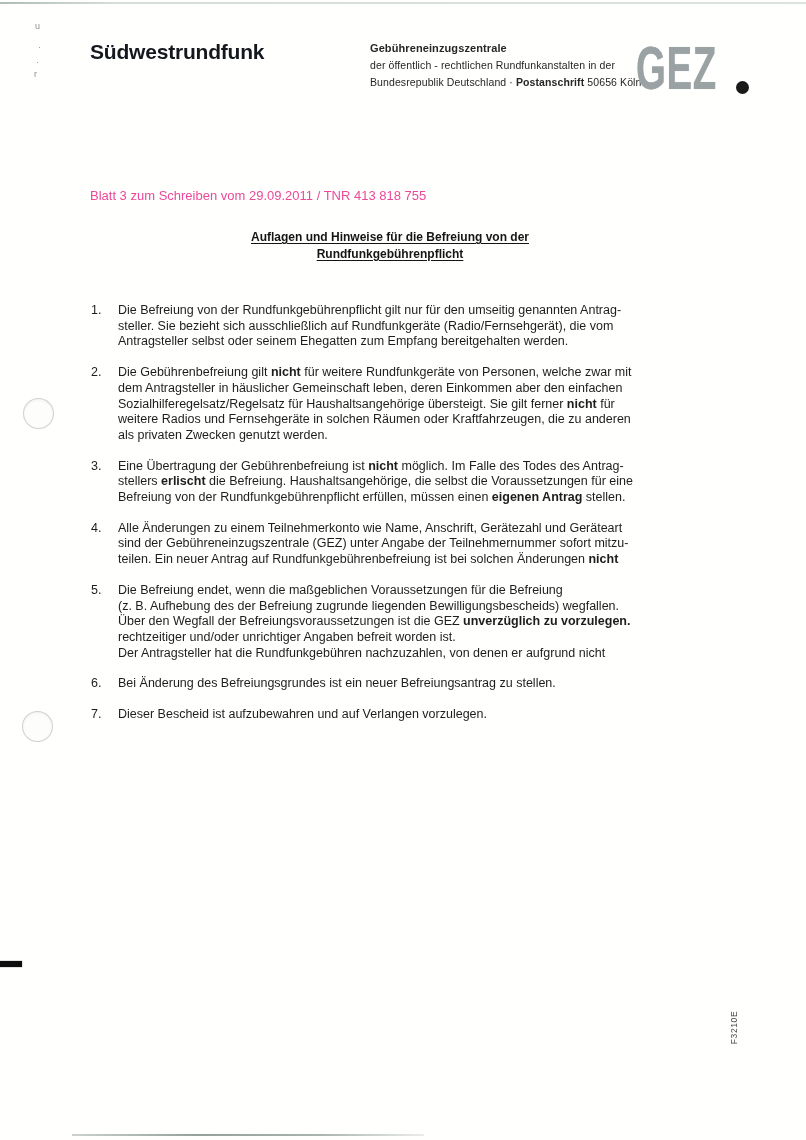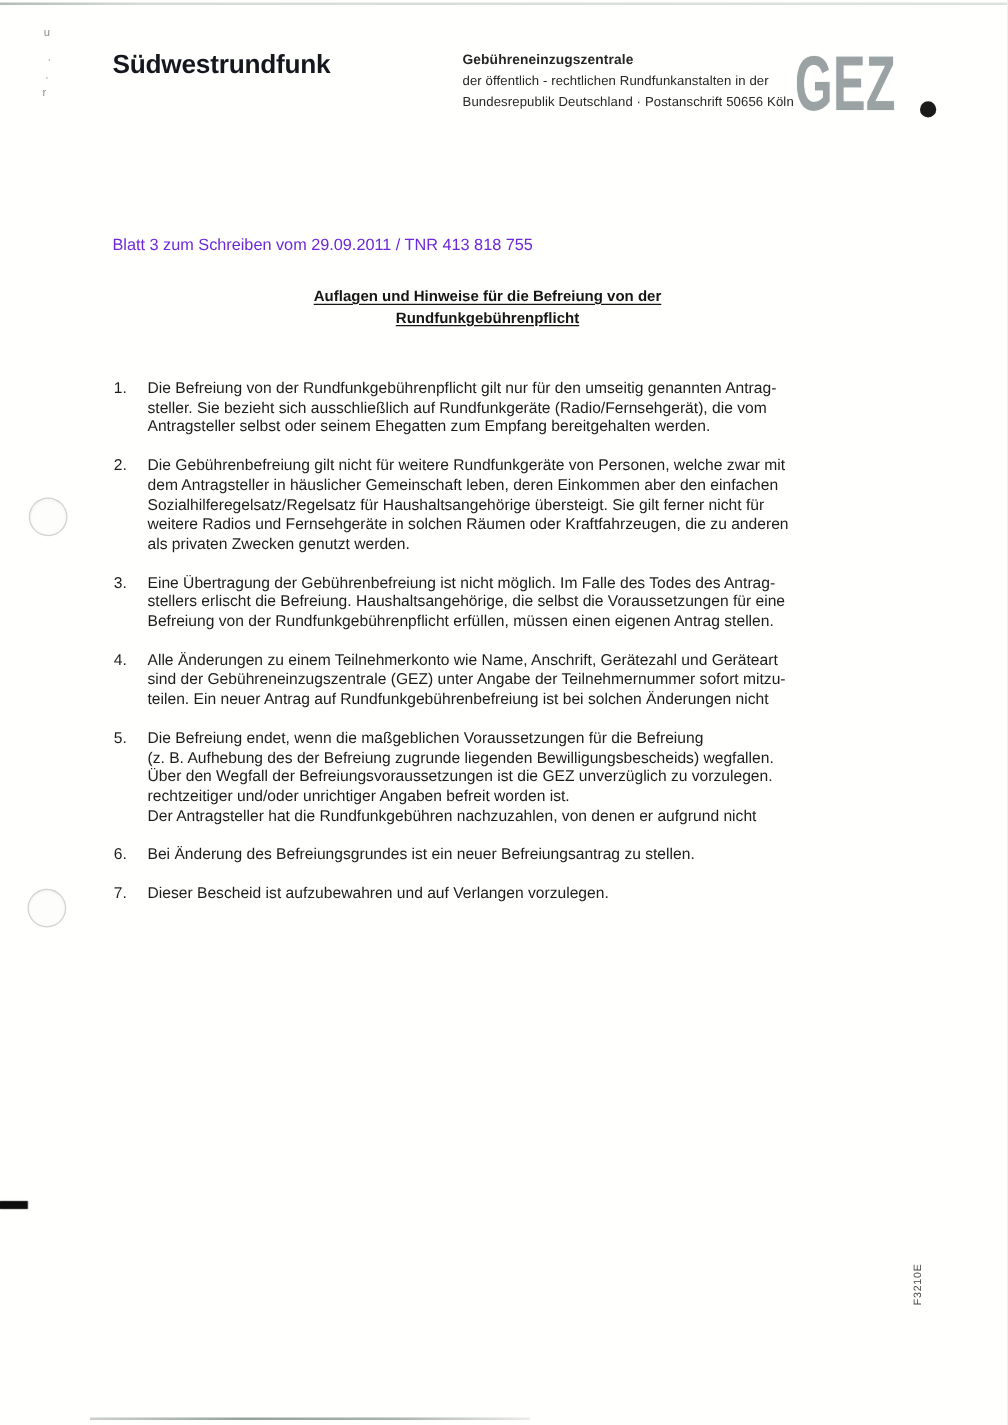--- a/index.html
+++ b/index.html
@@ -6,21 +6,21 @@
   .page {
     position: relative;
     width: 806px;
     height: 1140px;
     margin: 0 auto;
     background: #fffffe;
     font-family: "Liberation Sans", "DejaVu Sans", sans-serif;
     color: #1e1e1e;
     overflow: hidden;
   }
-  .b { font-weight: normal; margin-top: 25px; }
+  .b { font-weight: bold; margin-top: 25px; }
 
   
   .scan-top-line {
     position: absolute; top: 2px; left: 0; width: 806px; height: 2px;
     background: linear-gradient(to right,
       rgba(110,132,120,0.55), rgba(146,166,154,0.38) 14%, rgba(150,168,156,0.33));
   }
   .scan-bottom-line {
     position: absolute; left: 72px; top: 1134px; width: 352px; height: 2px;
     background: linear-gradient(to right,
@@ -57,21 +57,21 @@
     color: #9aa2a3; letter-spacing: 1px;
     transform: scaleX(0.62); transform-origin: left top;
     text-shadow: 0 0 1px #aeb5b5;
   }
   .gez-dot {
     position: absolute; left: 100px; top: 44px; width: 13px; height: 13px;
     border-radius: 50%; background: #1a1a1a;
   }
 
   
-  .ref-line { position: absolute; left: 90px; top: 188px; font-size: 13px; color: #6d28d9; }
+  .ref-line { position: absolute; left: 90px; top: 188px; font-size: 13px; color: #ec4899; }
   .doc-title {
     position: absolute; left: 90px; top: 229px; width: 600px;
     text-align: center; font-size: 12px; font-weight: bold; line-height: 16.5px; color: #151515;
   }
   .doc-title .tline { text-decoration: underline; text-underline-offset: 2px; }
 
   
   .notes { position: absolute; left: 91px; top: 303px; width: 604px; font-size: 12.5px; line-height: 15.7px; color: #1d1d1d; }
   .note-item { display: flex; margin-bottom: 15px; }
   .note-num { flex: 0 0 27px; }

